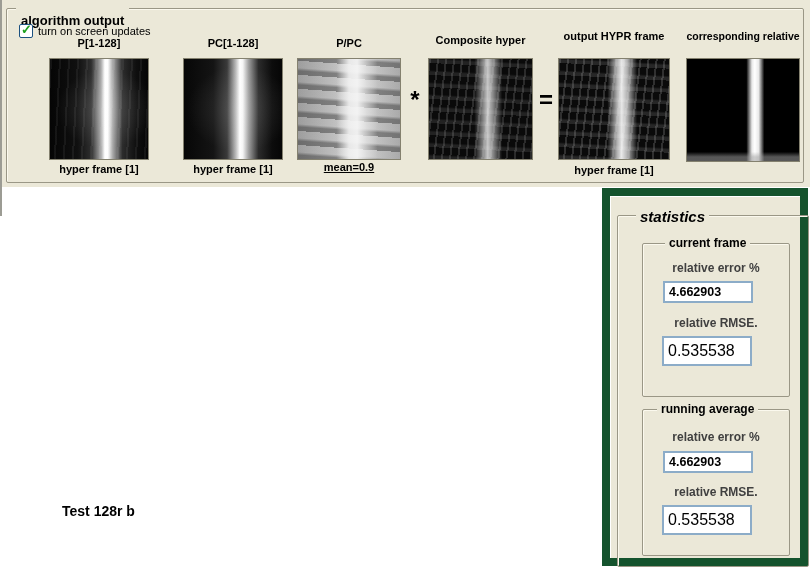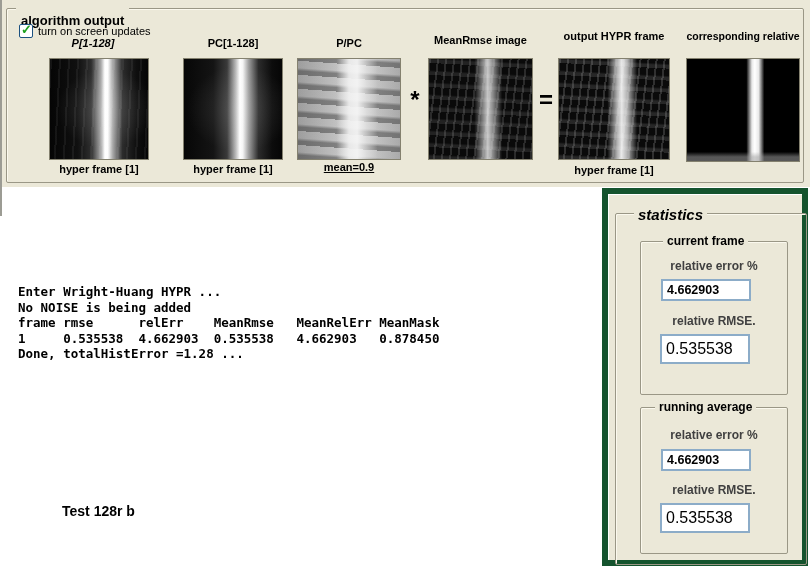--- a/index.html
+++ b/index.html
@@ -55,21 +55,21 @@
   .operator { position:absolute; font-size:24px; font-weight:bold; color:#000; width:26px; text-align:center; }
 
   
   .console { position:absolute; left:18px; top:284px; font-family:"DejaVu Sans Mono", monospace;
              font-size:12.5px; line-height:15.5px; font-weight:bold; color:#000; white-space:pre; }
 
   .annotation { position:absolute; left:62px; top:503px; font-size:14px; font-weight:bold; color:#000; }
 
   
   .stats-panel { position:absolute; left:602px; top:188px; width:206px; height:378px;
-                 background:#ebe8d8; border:6px solid #14532d;
+                 background:#ebe8d8; border:8px solid #14532d;
                  box-shadow:1px 1px 0 #ffffff inset; }
   .groupbox { position:absolute; border:1px solid #9a9786; border-radius:2px;
               box-shadow:1px 1px 0 #fbf9ee inset; }
   .groupbox > .gb-title { position:absolute; top:-8px; padding:0 4px; background:#ebe8d8;
               font-size:12px; font-weight:bold; color:#000; white-space:nowrap; }
   .stats-title { font-style:italic; font-size:15px !important; }
   .stat-label { position:absolute; width:100%; text-align:center; font-size:12px; font-weight:bold; color:#404040; }
   .stat-field { position:absolute; background:#ffffff; border:2px solid #8cacc8;
                 font-family:"Liberation Sans", sans-serif; color:#000; padding:0 4px; width:90px; }
   .stat-field.small { height:22px; font-size:12.5px; font-weight:bold; }
@@ -86,47 +86,42 @@
   <div class="algo-box"></div>
   <div class="algo-title">algorithm output</div>
 
   <div class="checkbox-row">
     <div class="checkbox">
       <span class="check">✓</span>
     </div>
     <span class="checkbox-label">turn on screen updates</span>
   </div>
 
-  <div class="img-label-top" style="left:43px; top:37px; width:100px;font-style:italic;">P[1-128]</div>
+  <div class="img-label-top" style="left:49px; top:37px; width:100px;">P[1-128]</div>
   <div class="img-label-top" style="left:183px; top:37px; width:100px;">PC[1-128]</div>
   <div class="img-label-top" style="left:297px; top:37px; width:104px;">P/PC</div>
-  <div class="img-label-top" style="left:428px; top:34px; width:105px;">MeanRmse image</div>
+  <div class="img-label-top" style="left:428px; top:34px; width:105px;">Composite hyper</div>
   <div class="img-label-top" style="left:548px; top:30px; width:132px;">output HYPR frame</div>
   <div class="img-label-top" style="left:676px; top:30px; width:134px; font-size:10.5px;">corresponding relative</div>
 
   <div class="img-panel g1" style="left:49px;  width:100px;"></div>
   <div class="img-panel g2" style="left:183px; width:100px;"></div>
   <div class="img-panel g3" style="left:297px; width:104px;"></div>
   <div class="img-panel g4" style="left:428px; width:105px;"></div>
   <div class="img-panel g5" style="left:558px; width:112px;"></div>
   <div class="img-panel g6" style="left:686px; width:114px; height:104px;"></div>
 
   <div class="operator" style="left:402px; top:86px;">*</div>
   <div class="operator" style="left:533px; top:86px;">=</div>
 
   <div class="img-label-bottom" style="left:49px;  top:163px; width:100px;">hyper frame [1]</div>
   <div class="img-label-bottom" style="left:183px; top:163px; width:100px;">hyper frame [1]</div>
   <div class="img-label-bottom" style="left:297px; top:161px; width:104px;text-decoration:underline;">mean=0.9</div>
   <div class="img-label-bottom" style="left:548px; top:164px; width:132px;">hyper frame [1]</div>
 
-  <pre class="console">Enter Wright-Huang HYPR ...
-No NOISE is being added
-frame rmse      relErr    MeanRmse   MeanRelErr MeanMask
-1     0.535538  4.662903  0.535538   4.662903   0.878450
-Done, totalHistError =1.28 ...</pre>
 
   <div class="annotation">Test 128r b</div>
 
   <div class="stats-panel">
     <div class="groupbox" style="left:7px; top:19px; width:192px; height:352px;">
       <span class="gb-title stats-title" style="left:18px;">statistics</span>
 
       <div class="groupbox" style="left:24px; top:27px; width:148px; height:154px;">
         <span class="gb-title" style="left:22px;">current frame</span>
         <div class="stat-label" style="top:17px;">relative error %</div>

